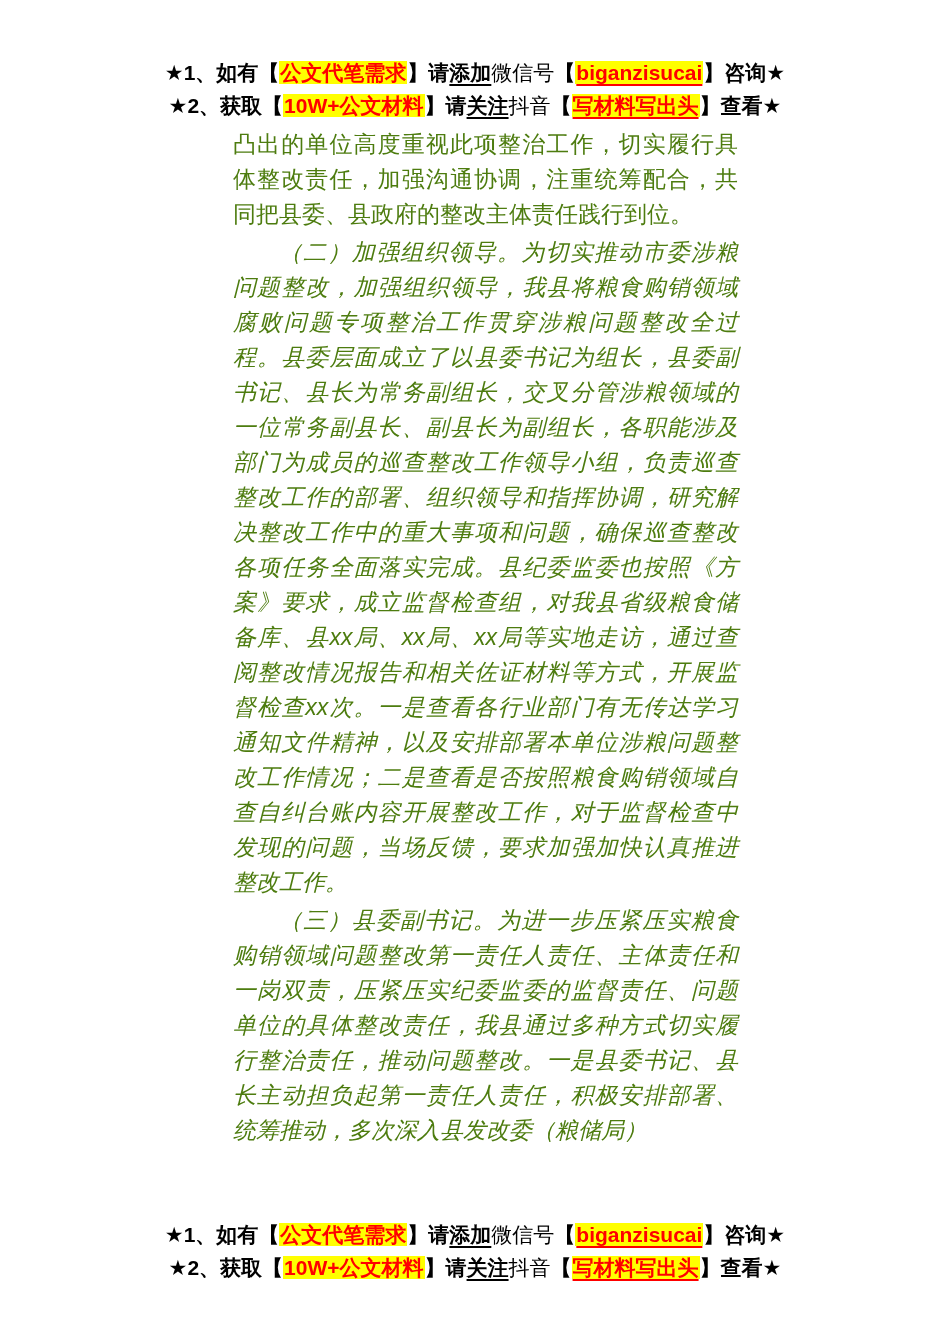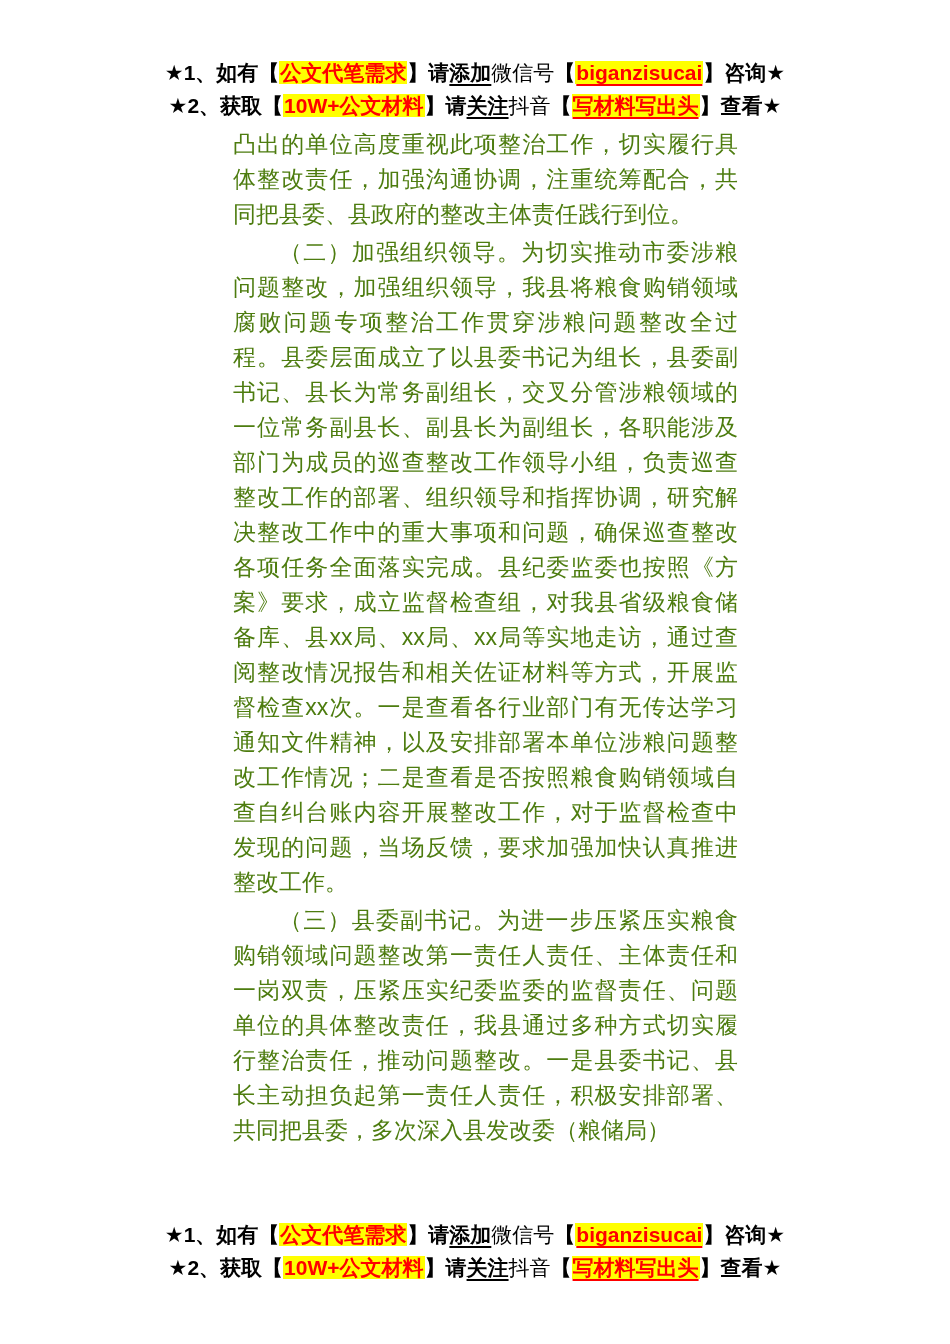--- a/index.html
+++ b/index.html
@@ -50,36 +50,36 @@
   .reg { font-weight: 400; }
   
   .doc-body {
     padding: 5px 116px 0 137px;
     font-size: 23px;
     line-height: 35px;
     text-align: justify;
     color: #4d7c0f;
   }
   .para { margin: 0 0 3px 0; }
-  .para.indent { text-indent: 2em; }
+  .para.indent { text-indent: 2em; font-style: italic; }
 </style>
 </head>
 <body>
 
 <div class="page">
 
   <div class="banner banner-top">
     <div class="banner-line"><span>★1、如有【</span><span class="hl">公文代笔需求</span><span>】请</span><span class="u-black">添加</span><span class="reg">微信号</span><span>【</span><span class="hl hl-u">biganzisucai</span><span>】咨询★</span></div>
     <div class="banner-line"><span>★2、获取【</span><span class="hl">10W+公文材料</span><span>】请</span><span class="u-black">关注</span><span class="reg">抖音</span><span>【</span><span class="hl hl-u">写材料写出头</span><span>】查看★</span></div>
   </div>
 
   <div class="doc-body">
     <p class="para"><span>凸出的单位高度重视此项整治工作，切实履行具体整改责任，加强沟通协调，注重统筹配合，共同把县委、县政府的整改主体责任践行到位。</span></p>
     <p class="para indent"><span>（二）加强组织领导。</span><span>为切实推动市委涉粮问题整改，加强组织领导，我县将粮食购销领域腐败问题专项整治工作贯穿涉粮问题整改全过程。县委层面成立了以县委书记为组长，县委副书记、县长为常务副组长，交叉分管涉粮领域的一位常务副县长、副县长为副组长，各职能涉及部门为成员的巡查整改工作领导小组，负责巡查整改工作的部署、组织领导和指挥协调，研究解决整改工作中的重大事项和问题，确保巡查整改各项任务全面落实完成。县纪委监委也按照《方案》要求，成立监督检查组，对我县省级粮食储备库、县xx局、xx局、xx局等实地走访，通过查阅整改情况报告和相关佐证材料等方式，开展监督检查xx次。一是查看各行业部门有无传达学习通知文件精神，以及安排部署本单位涉粮问题整改工作情况；二是查看是否按照粮食购销领域自查自纠台账内容开展整改工作，对于监督检查中发现的问题，当场反馈，要求加强加快认真推进整改工作。</span></p>
-    <p class="para indent"><span>（三）县委副书记。</span><span>为进一步压紧压实粮食购销领域问题整改第一责任人责任、主体责任和一岗双责，压紧压实纪委监委的监督责任、问题单位的具体整改责任，我县通过多种方式切实履行整治责任，推动问题整改。一是县委书记、县长主动担负起第一责任人责任，积极安排部署、共同把县委，多次深入县发改委（粮储局）</span></p>
+    <p class="para indent"><span>（三）县委副书记。</span><span>为进一步压紧压实粮食购销领域问题整改第一责任人责任、主体责任和一岗双责，压紧压实纪委监委的监督责任、问题单位的具体整改责任，我县通过多种方式切实履行整治责任，推动问题整改。一是县委书记、县长主动担负起第一责任人责任，积极安排部署、统筹推动，多次深入县发改委（粮储局）</span></p>
   </div>
 
   <div class="banner banner-bottom">
     <div class="banner-line"><span>★1、如有【</span><span class="hl">公文代笔需求</span><span>】请</span><span class="u-black">添加</span><span class="reg">微信号</span><span>【</span><span class="hl hl-u">biganzisucai</span><span>】咨询★</span></div>
     <div class="banner-line"><span>★2、获取【</span><span class="hl">10W+公文材料</span><span>】请</span><span class="u-black">关注</span><span class="reg">抖音</span><span>【</span><span class="hl hl-u">写材料写出头</span><span>】查看★</span></div>
   </div>
 
 </div>
 
 </body></html>

